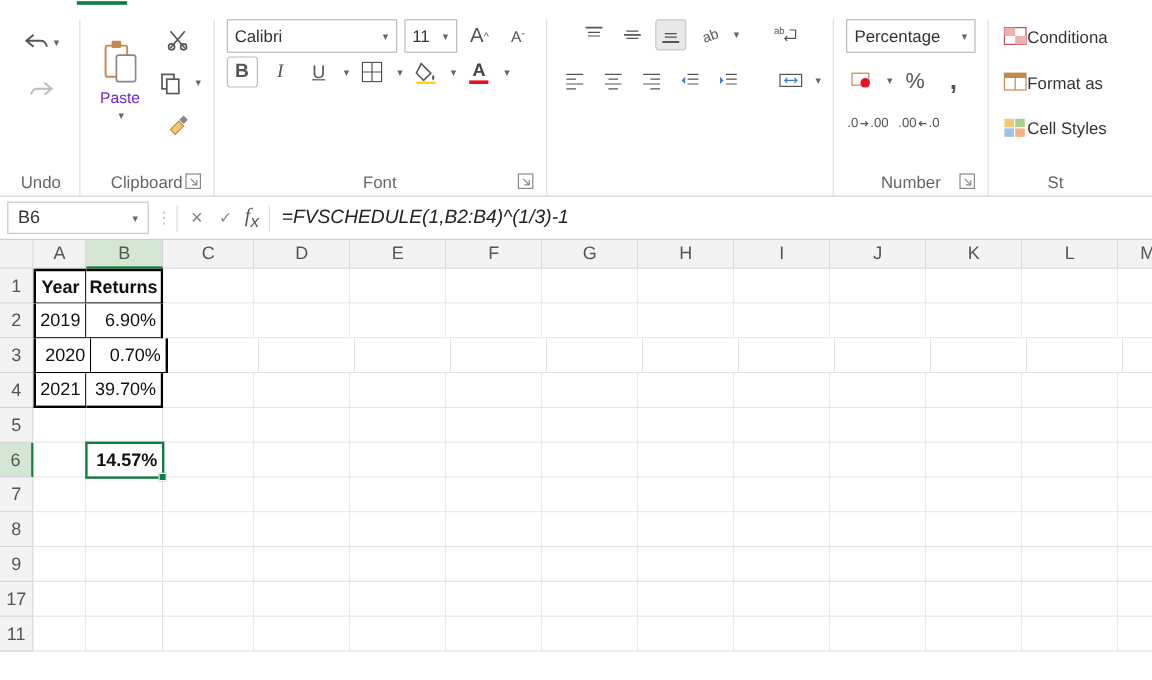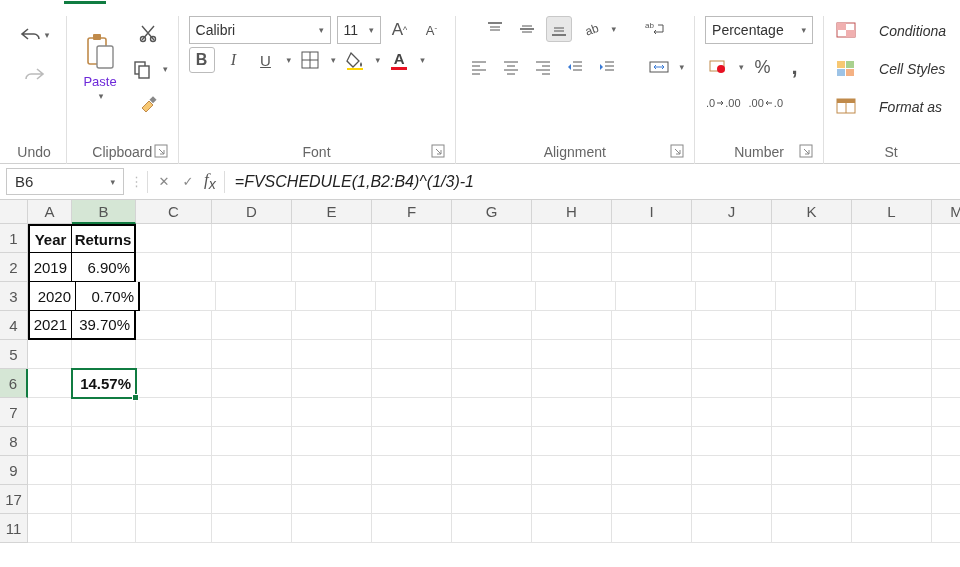--- a/index.html
+++ b/index.html
@@ -21,21 +21,21 @@
   .row{display:flex;align-items:center;gap:6px;}
   .btn{display:flex;align-items:center;justify-content:center;min-width:26px;height:26px;border:1px solid transparent;border-radius:3px;cursor:pointer;color:#555;}
   .btn svg{pointer-events:none;}
   .big{flex-direction:column;gap:2px;height:auto;min-width:46px;padding:2px;}
   .big .lbl{font-size:13px;color:#6d28d9;}
   .caret{font-size:9px;color:#666;margin-left:2px;}
   .boxed{border:1px solid #bbb;background:#fff;height:28px;display:flex;align-items:center;padding:0 6px;font-size:14px;color:#333;}
   .dd{display:flex;align-items:center;gap:6px;}
   .bord-btn{border:1px solid #bbb;border-radius:3px;}
   .active-btn{background:#e8e8e8;border:1px solid #c8c8c8;}
-  .styles-item{display:flex;align-items:center;gap:23px;font-size:14px;color:#333;padding:4px 2px;cursor:pointer;font-style:italic;}
+  .styles-item{display:flex;align-items:center;gap:0;font-size:14px;color:#333;padding:4px 2px;cursor:pointer;}
 
   
   .fbar{display:flex;align-items:center;border-bottom:1px solid #d0d0d0;height:36px;background:#fff;}
   .namebox{width:118px;border:1px solid #c8c8c8;margin:4px 6px;height:27px;display:flex;align-items:center;padding:0 8px;font-size:15px;color:#333;justify-content:space-between;}
   .nbdd{font-size:9px;color:#666;}
   .fsep{width:1px;height:22px;background:#ddd;margin:0 4px;}
   .fbtn{width:24px;height:24px;display:flex;align-items:center;justify-content:center;color:#888;cursor:pointer;}
   .fx{font-style:italic;font-family:"Times New Roman",serif;font-size:17px;color:#555;margin:0 4px;}
   .formula{flex:1;font-size:16px;color:#222;padding-left:6px;font-style:italic;}
 
@@ -273,26 +273,20 @@
         <div style="width:14px;"></div>
         <div class="btn">
             <svg width="22" height="18" viewBox="0 0 22 18">
               <rect x="2" y="4" width="18" height="10" fill="none" stroke="#555"></rect>
               <path d="M6 9 H16 M8 7 L6 9 L8 11 M14 7 L16 9 L14 11" fill="none" stroke="#3a7bd5"></path>
             </svg>
           </div>
           <span class="caret">▾</span>
       </div>
     </div>
-    <div class="group-label"><span>Alignment</span>
-      <svg class="dlaunch" viewBox="0 0 14 14">
-          <rect x="1" y="1" width="12" height="12" fill="none" stroke="#888"></rect>
-          <path d="M5 5 L10 10 M10 6 V10 H6" stroke="#888" fill="none"></path>
-        </svg>
-    </div>
   </div>
 
   <div class="group">
     <div class="group-body col" style="gap:10px;align-items:stretch;">
       <div class="boxed dd" style="width:108px;">
         <span>Percentage</span>
           <span style="margin-left:auto" class="caret">▾</span>
       </div>
       <div class="row">
         <div class="btn">
@@ -335,34 +329,34 @@
       <div class="styles-item">
         <svg width="20" height="18" viewBox="0 0 20 18">
             <rect x="1" y="1" width="18" height="14" fill="none" stroke="#c05050"></rect>
             <rect x="1" y="1" width="9" height="7" fill="#f0b0b0"></rect>
             <rect x="10" y="8" width="9" height="7" fill="#f0b0b0"></rect>
           </svg>
         <span>Conditiona</span>
       </div>
       <div class="styles-item">
         <svg width="20" height="18" viewBox="0 0 20 18">
+            <rect x="1" y="1" width="18" height="14" fill="none" stroke="#c08a4a"></rect>
+            <rect x="1" y="1" width="18" height="4" fill="#c08a4a"></rect>
+            <line x1="10" y1="1" x2="10" y2="15" stroke="#c08a4a"></line>
+          </svg>
+        <span>Format as</span>
+      </div>
+      <div class="styles-item">
+        <svg width="20" height="18" viewBox="0 0 20 18">
             <rect x="1" y="1" width="8" height="7" fill="#f7c873"></rect>
             <rect x="10" y="1" width="8" height="7" fill="#a9d18e"></rect>
             <rect x="1" y="9" width="8" height="7" fill="#9dc3e6"></rect>
             <rect x="10" y="9" width="8" height="7" fill="#f4b183"></rect>
           </svg>
         <span>Cell Styles</span>
-      </div>
-      <div class="styles-item">
-        <svg width="20" height="18" viewBox="0 0 20 18">
-            <rect x="1" y="1" width="18" height="14" fill="none" stroke="#c08a4a"></rect>
-            <rect x="1" y="1" width="18" height="4" fill="#c08a4a"></rect>
-            <line x1="10" y1="1" x2="10" y2="15" stroke="#c08a4a"></line>
-          </svg>
-        <span>Format as</span>
       </div>
     </div>
     <div class="group-label">St</div>
   </div>
 </div>
 
 <div class="fbar">
   <div class="namebox">
     <span>B6</span>
     <span class="nbdd">▾</span>

